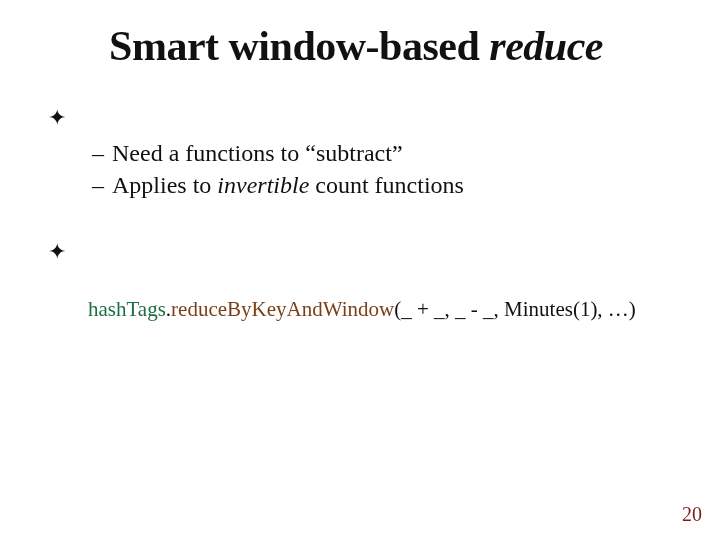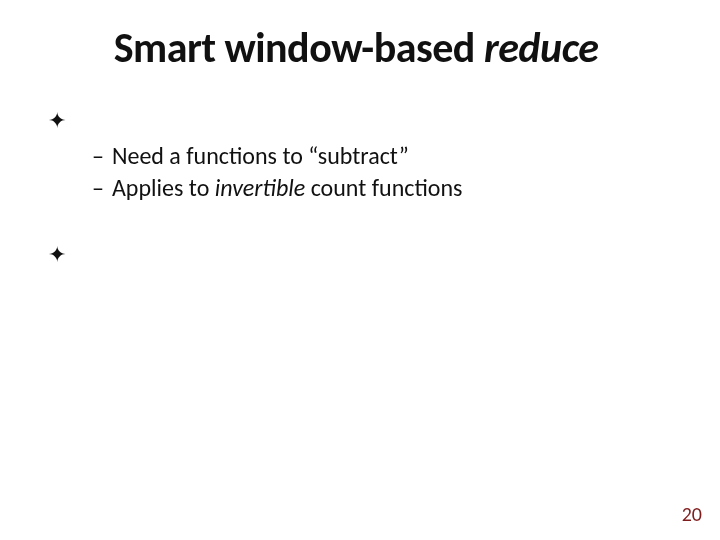--- a/index.html
+++ b/index.html
@@ -9,20 +9,21 @@
     background: #ffffff;
     font-family: Calibri, "Segoe UI", Arial, sans-serif;
     position: relative;
     overflow: hidden;
   }
   .slide {
     width: 100%;
     height: 100%;
     padding: 22px 56px 0 48px;
     position: relative;
+    font-family: Liberation Serif, serif;
   }
   .title {
     font-size: 42px;
     font-weight: 700;
     color: #111;
     text-align: center;
     letter-spacing: -0.5px;
     margin-bottom: 32px;
   }
   .title .italic { font-style: italic; }
@@ -96,16 +97,19 @@
       <span>Applies to </span><span class="italic">invertible</span><span> count functions</span>
     </span>
   </div>
 
   <div class="spacer"></div>
 
   <div class="bullet-lvl1">
     <span class="marker">✦</span>
   </div>
 
+  <div class="code-line">
+    <span class="c1">hashTags</span><span class="c3">.</span><span class="c2">reduceByKeyAndWindow</span><span class="c3">(_ + _, _ - _, Minutes(1), …)</span>
+  </div>
 
   <div class="page-number">20</div>
 
 </div>
 
 </body></html>

